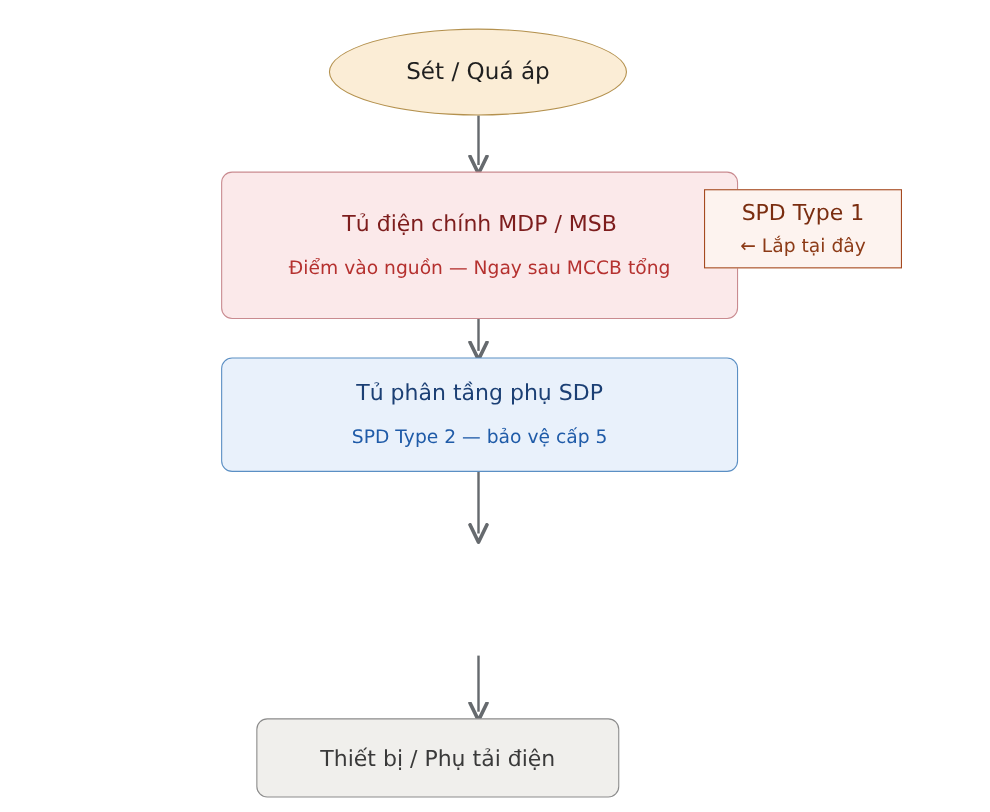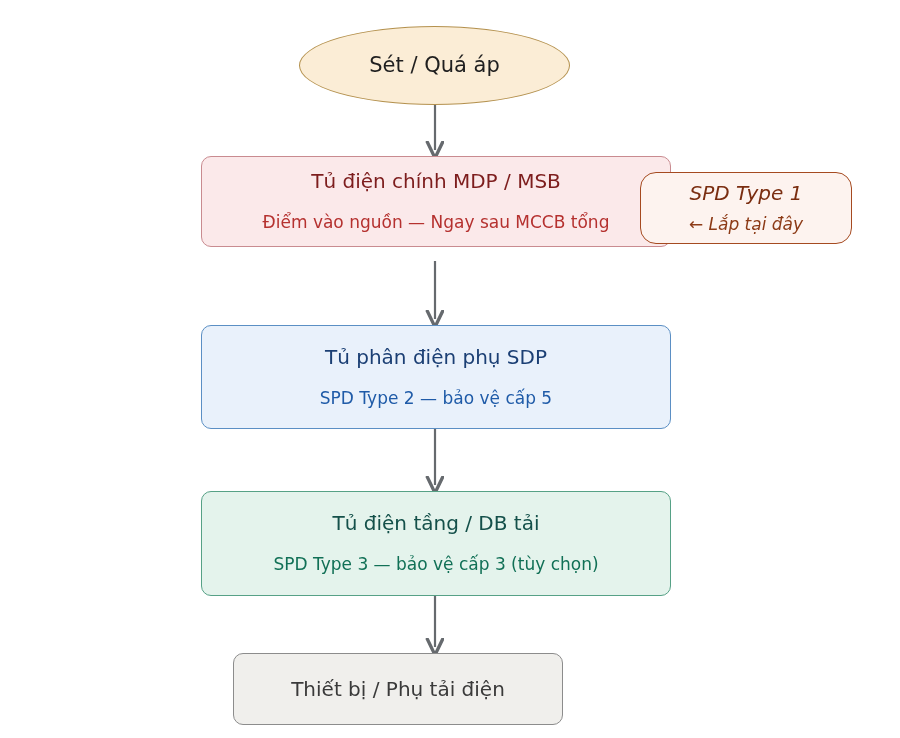--- a/index.html
+++ b/index.html
@@ -54,21 +54,21 @@
     font-size: 21px;
     margin-top: 0;
     text-align: right;
   }
 
   
   #node-mdp {
     left: 201px;
     top: 156px;
     width: 470px;
-    height: 91px;
+    height: 134px;
     border-radius: 10px;
     background: #fbe9ea;
     border: 1.6px solid #c98b90;
     justify-content: center;
   }
   #node-mdp .title { color: #7d1d1d; }
   #node-mdp .sub   { color: #b5312f; }
 
   
   #node-sdp {
@@ -105,27 +105,26 @@
     border-radius: 10px;
     background: #f0efec;
     border: 1.6px solid #8c8c8c;
   }
   #node-load .title { color: #3a3a3a; }
 
   
   #node-annot {
     left: 640px;
     top: 172px;
-    width: 212px;
+    width: 180px;
     height: 72px;
-    border-radius: 16px;
+    border-radius: 0;
     background: #fdf3ef;
     border: 1.8px solid #a54a20;
     z-index: 5;
-    font-style: italic;
   }
   #node-annot .title {
     color: #7a2d10;
     font-size: 20px;
   }
   #node-annot .sub {
     color: #8c3a16;
     font-size: 17px;
     margin-top: 8px;
   }
@@ -176,28 +175,24 @@
   <div class="node" id="node-start">
     <div class="title">Sét / Quá áp</div>
   </div>
 
   <div class="node" id="node-mdp">
     <div class="title">Tủ điện chính MDP / MSB</div>
     <div class="sub">Điểm vào nguồn — Ngay sau MCCB tổng</div>
   </div>
 
   <div class="node" id="node-sdp">
-    <div class="title">Tủ phân điện phụ SDP</div>
+    <div class="title">Tủ phân tầng phụ SDP</div>
     <div class="sub">SPD Type 2 — bảo vệ cấp 5</div>
   </div>
 
-  <div class="node" id="node-db">
-    <div class="title">Tủ điện tầng / DB tải</div>
-    <div class="sub">SPD Type 3 — bảo vệ cấp 3 (tùy chọn)</div>
-  </div>
 
   <div class="node" id="node-load">
     <div class="title">Thiết bị / Phụ tải điện</div>
   </div>
 
   <div class="node" id="node-annot">
     <div class="title">SPD Type 1</div>
     <div class="sub">← Lắp tại đây</div>
   </div>
 

